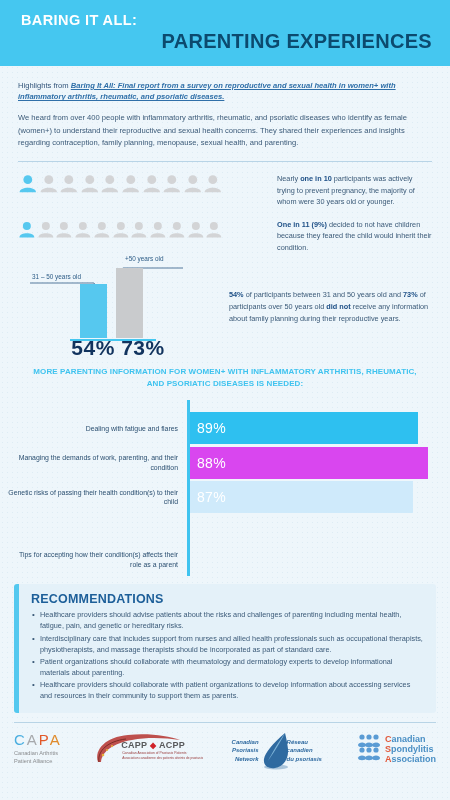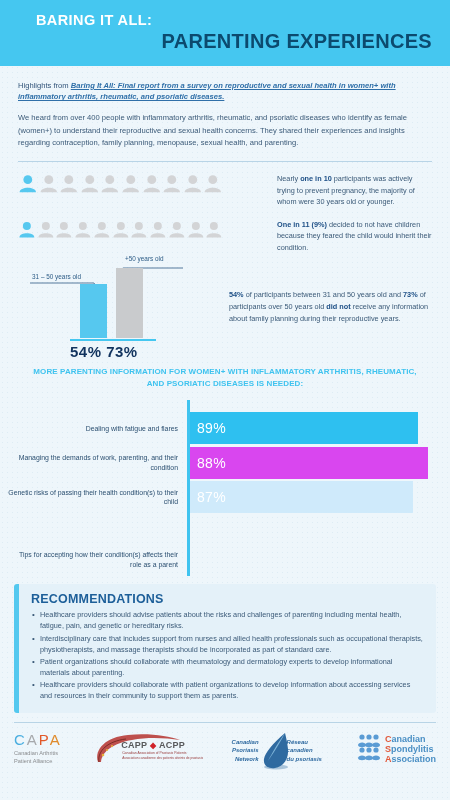--- a/index.html
+++ b/index.html
@@ -17,21 +17,21 @@
     background-size:5px 5px;
     pointer-events:none;
     opacity:.55;
     z-index:0;
   }
   .page { position:relative; z-index:1; width:450px; height:800px; }
 
   
   .header {
     background:#45c7f0;
-    padding:12px 18px 13px 36px;
+    padding:12px 18px 13px 21px;
   }
   .header .line1 {
     color:#ffffff;
     font-size:14.5px;
     font-weight:bold;
     letter-spacing:.4px;
     line-height:1.15;
   }
   .header .line2 {
     color:#0c4a6e;
@@ -93,22 +93,22 @@
     white-space:nowrap;
   }
   .vlabel-a { left:14px; top:12px; }
   .vlabel-b { left:107px; top:-6px; }
   .vbar { position:absolute; bottom:18px; }
   .vbar-blue { left:62px; width:27px; height:54px; background:#56c8ef; }
   .vbar-gray { left:98px; width:27px; height:70px; background:#c9cbcd; }
   .vaxis { position:absolute; left:52px; bottom:15px; width:86px; height:2.5px; background:#45c7f0; }
   .vvals {
     position:absolute; left:52px; bottom:-4px; width:96px;
-    text-align:left;
-    font-size:15px; font-weight:bold; color:#11335e; letter-spacing:.5px;
+    text-align:center;
+    font-size:21px; font-weight:bold; color:#11335e; letter-spacing:.5px;
   }
   .vtext {
     flex:1;
     font-size:7.3px;
     color:#3b5a78;
     line-height:1.6;
     padding-left:6px;
     padding-top:28px;
   }
   .vtext b { color:#1d4f86; }

